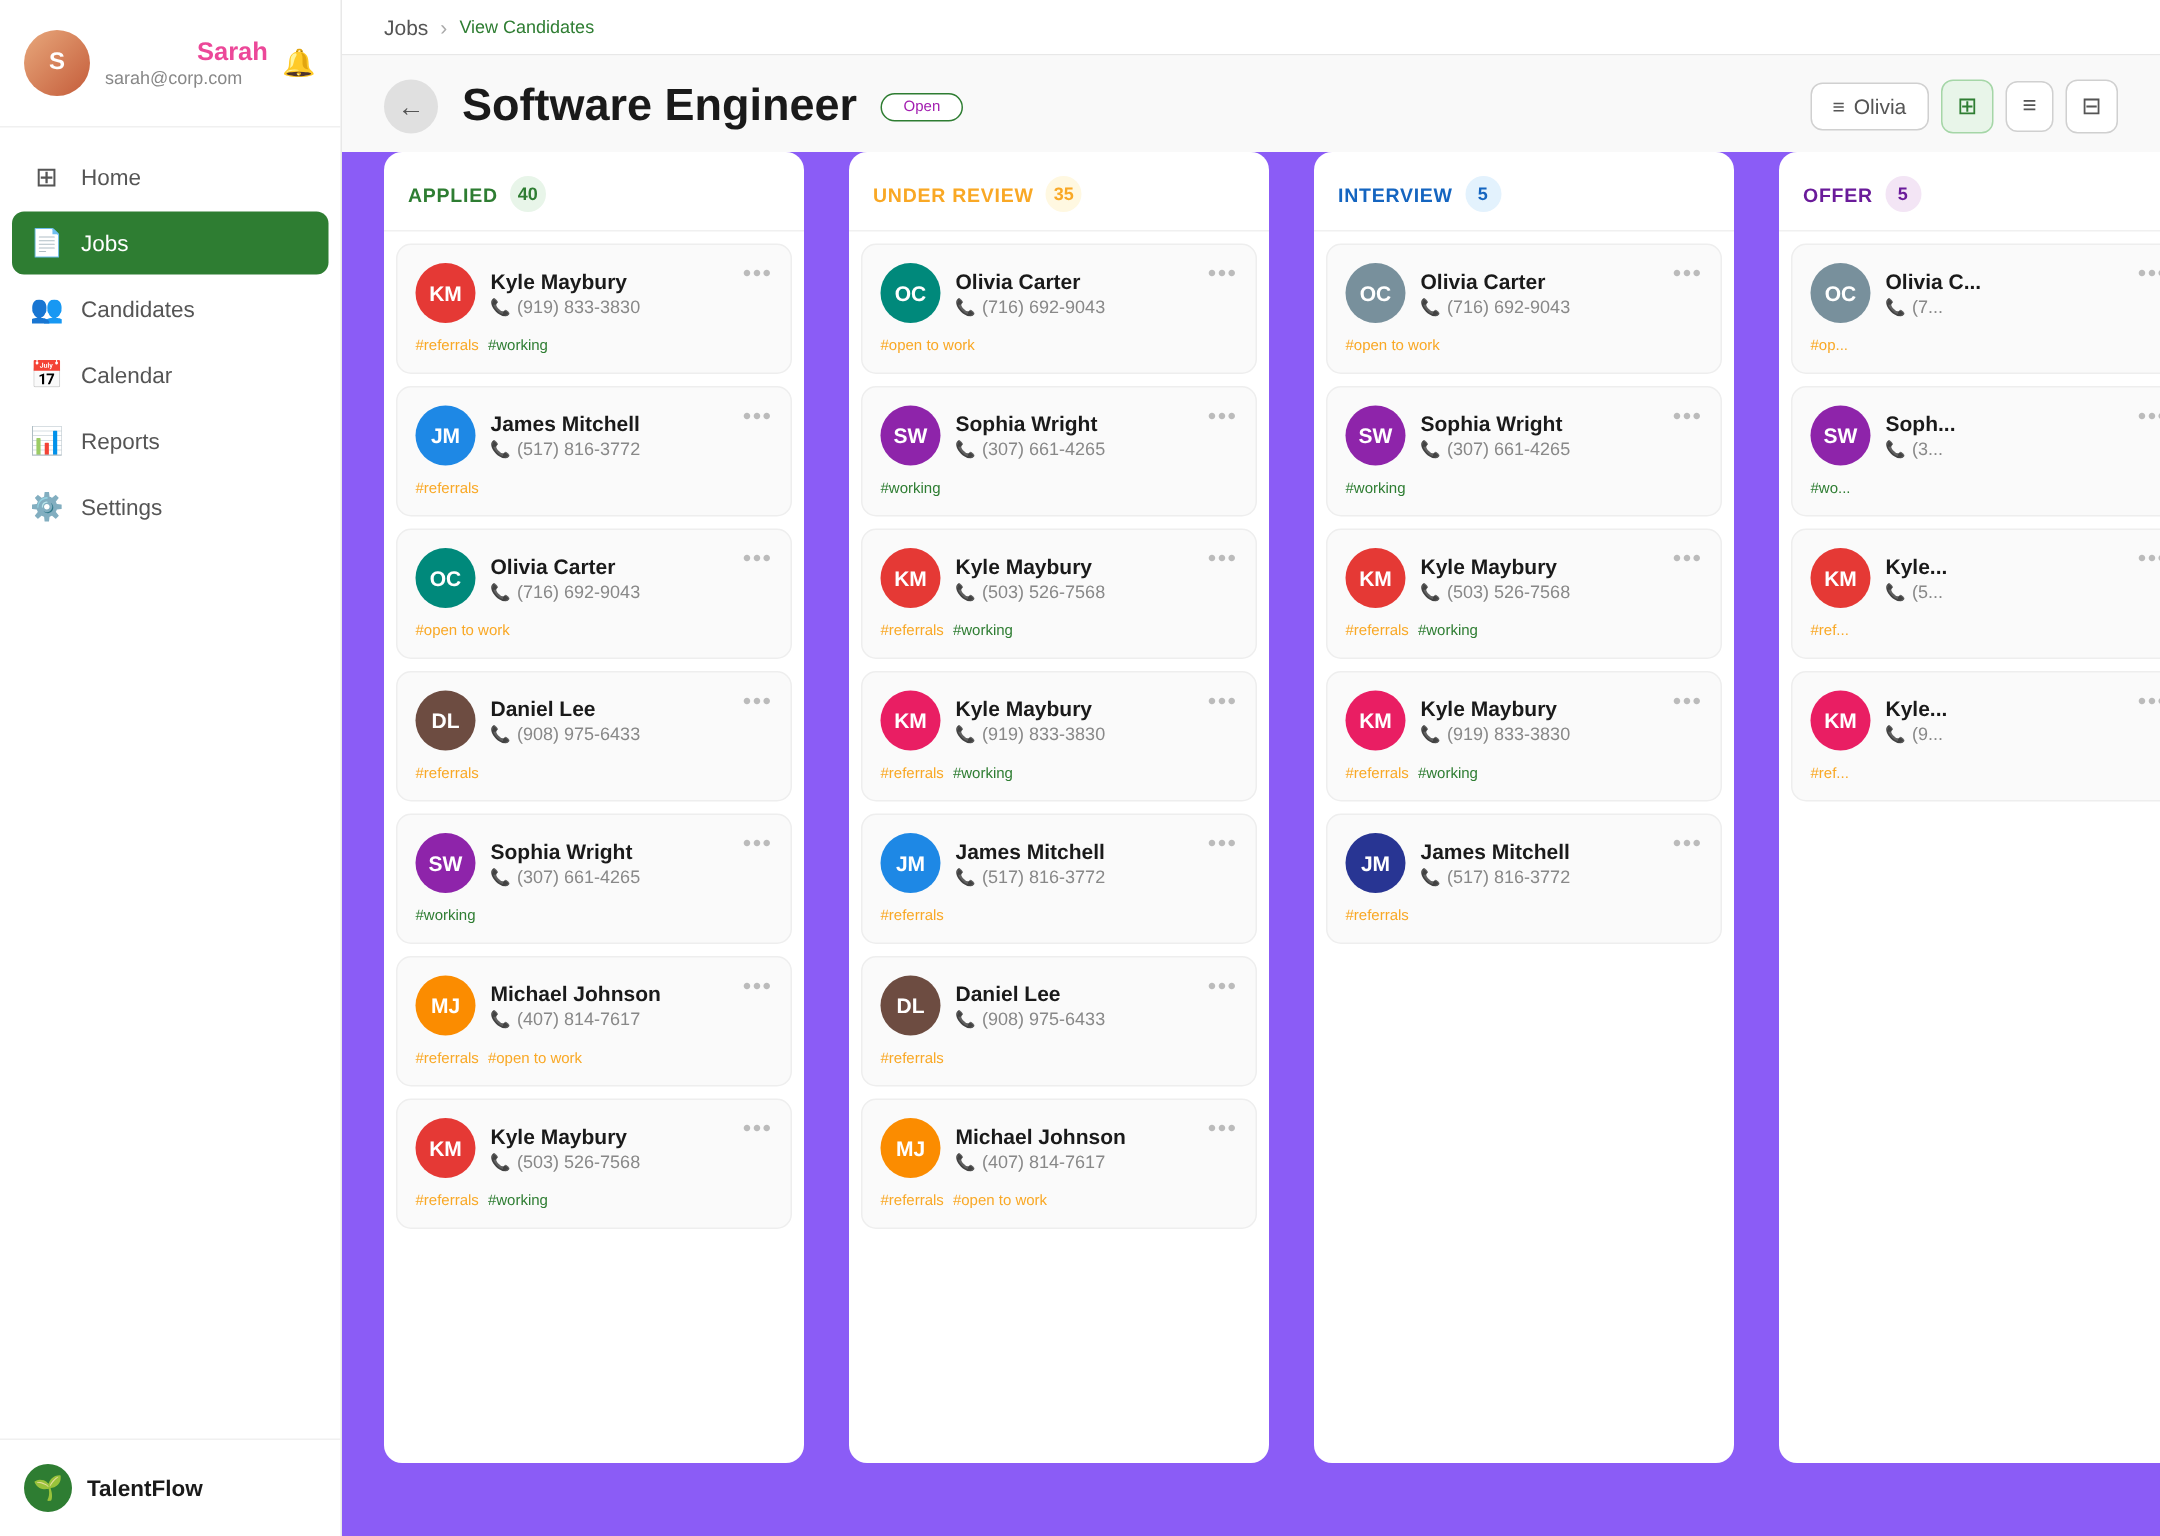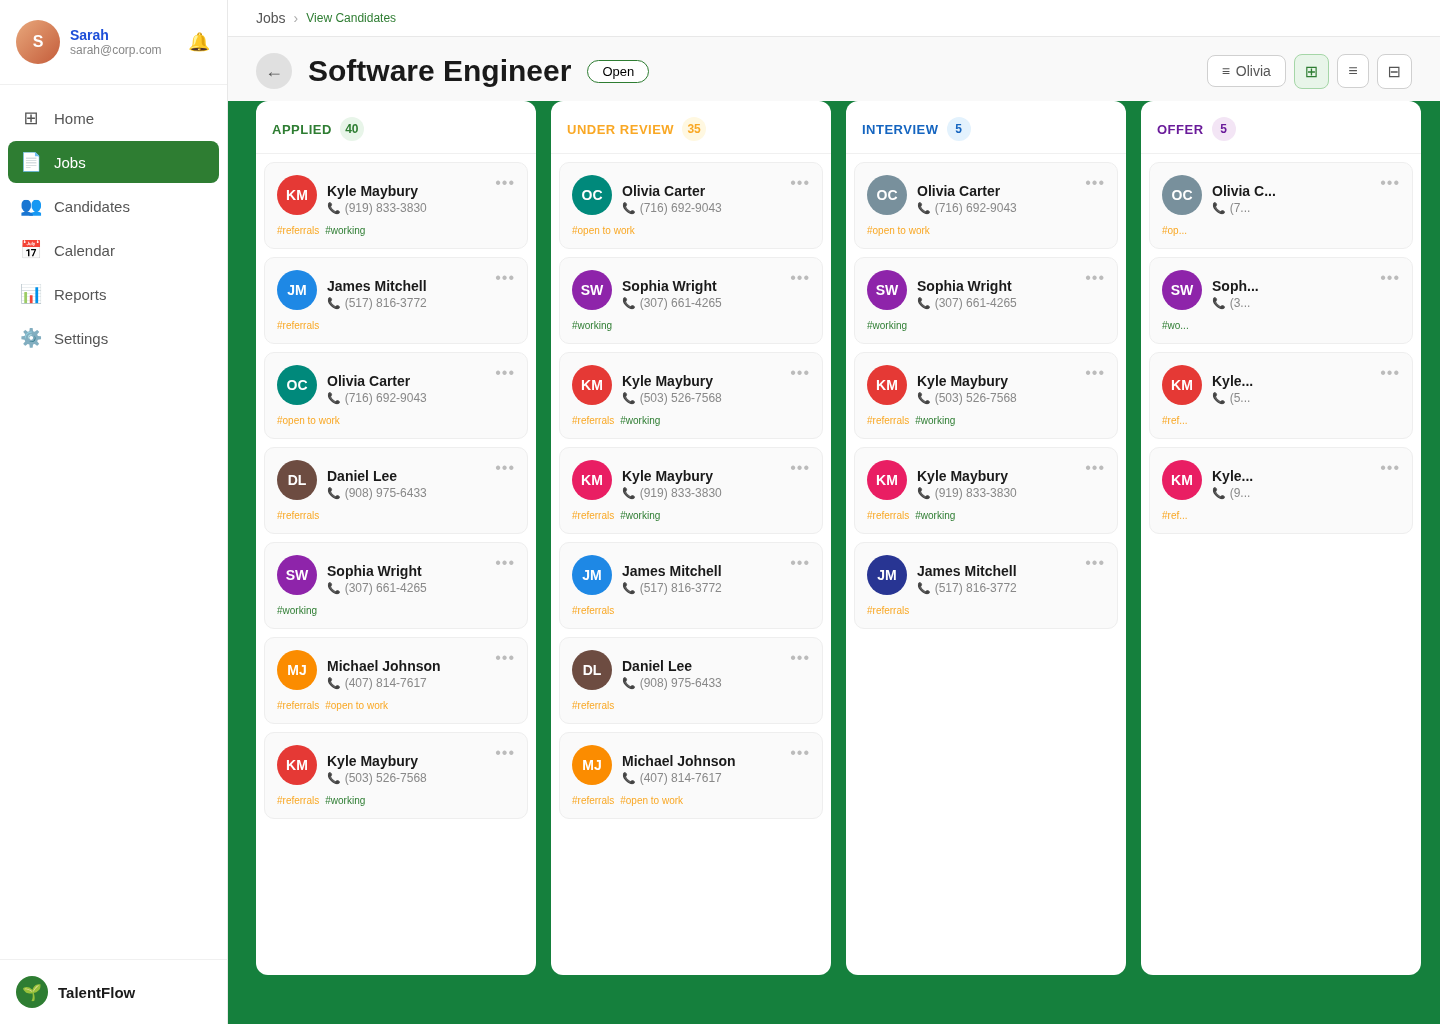--- a/index.html
+++ b/index.html
@@ -22,21 +22,21 @@
       gap: 10px;
       border-bottom: 1px solid #f0f0f0;
     }
     .user-avatar {
       width: 44px; height: 44px; border-radius: 50%;
       background: linear-gradient(135deg, #e8a87c, #c45c3a);
       display: flex; align-items: center; justify-content: center;
       font-weight: bold; color: #fff; font-size: 16px; overflow: hidden;
     }
     .user-info { flex: 1; }
-    .user-name { font-weight: 700; font-size: 14px; color: #1d4ed8; }
+    .user-name { font-weight: 700; font-size: 17px; color: #ec4899; text-align: right; }
     .user-email { font-size: 12px; color: #888; }
     .bell-icon { color: #aaa; font-size: 18px; cursor: pointer; }
 
     .sidebar-nav { padding: 12px 8px; flex: 1; }
     .nav-item {
       display: flex; align-items: center; gap: 12px;
       padding: 10px 12px; border-radius: 8px;
       cursor: pointer; color: #555; font-size: 15px; font-weight: 500;
       margin-bottom: 2px;
     }
@@ -73,44 +73,44 @@
       display: flex; align-items: center; gap: 16px;
       background: #f9f9f9;
     }
     .back-btn {
       width: 36px; height: 36px; border-radius: 50%; background: #e0e0e0;
       border: none; cursor: pointer; display: flex; align-items: center; justify-content: center;
       color: #555; font-size: 18px;
     }
     .page-title { font-size: 30px; font-weight: 700; color: #1a1a1a; }
     .status-badge {
-      border: 1.5px solid #2e7d32; color: #000000; border-radius: 20px;
-      padding: 3px 14px; font-size: 13px; font-weight: 500; background: #fff;
+      border: 1.5px solid #2e7d32; color: #a21caf; border-radius: 20px;
+      padding: 3px 14px; font-size: 10px; font-weight: 500; background: #fff;
     }
     .header-spacer { flex: 1; }
     .toolbar-buttons { display: flex; align-items: center; gap: 8px; }
     .filter-btn {
       display: flex; align-items: center; gap: 6px;
       border: 1px solid #d0d0d0; background: #fff; border-radius: 8px;
       padding: 7px 14px; cursor: pointer; font-size: 14px; color: #555;
     }
     .view-btn {
       border: 1px solid #d0d0d0; background: #fff; border-radius: 8px;
       padding: 7px 10px; cursor: pointer; font-size: 16px; color: #555;
     }
     .view-btn.active { background: #e8f5e9; border-color: #a5d6a7; color: #2e7d32; }
 
     
     .kanban-board {
       flex: 1;
       display: flex;
-      gap: 1px;
+      gap: 16px;
       overflow-x: auto;
       padding: 0 28px 20px;
-      background: #15803d;
+      background: #8b5cf6;
     }
 
     .kanban-column {
       min-width: 280px;
       width: 280px;
       background: #fff;
       border-radius: 12px;
       margin-right: 14px;
       display: flex;
       flex-direction: column;
@@ -144,21 +144,21 @@
     .candidate-card {
       background: #fafafa;
       border: 1px solid #eeeeee;
       border-radius: 10px;
       padding: 12px 12px 10px;
       margin-bottom: 8px;
       cursor: pointer;
     }
 
     .card-top { display: flex; align-items: flex-start; justify-content: space-between; }
-    .card-left { display: flex; align-items: flex-end; gap: 10px; }
+    .card-left { display: flex; align-items: center; gap: 10px; }
     .candidate-avatar {
       width: 40px; height: 40px; border-radius: 50%;
       object-fit: cover; display: flex; align-items: center; justify-content: center;
       font-weight: bold; font-size: 14px; color: #fff; flex-shrink: 0;
     }
     .candidate-name { font-size: 14px; font-weight: 600; color: #1a1a1a; }
     .candidate-phone { font-size: 12px; color: #888; display: flex; align-items: center; gap: 4px; margin-top: 2px; }
     .phone-icon { font-size: 11px; color: #aaa; }
     .more-btn { color: #bbb; cursor: pointer; font-size: 16px; letter-spacing: 1px; line-height: 1; }
 

